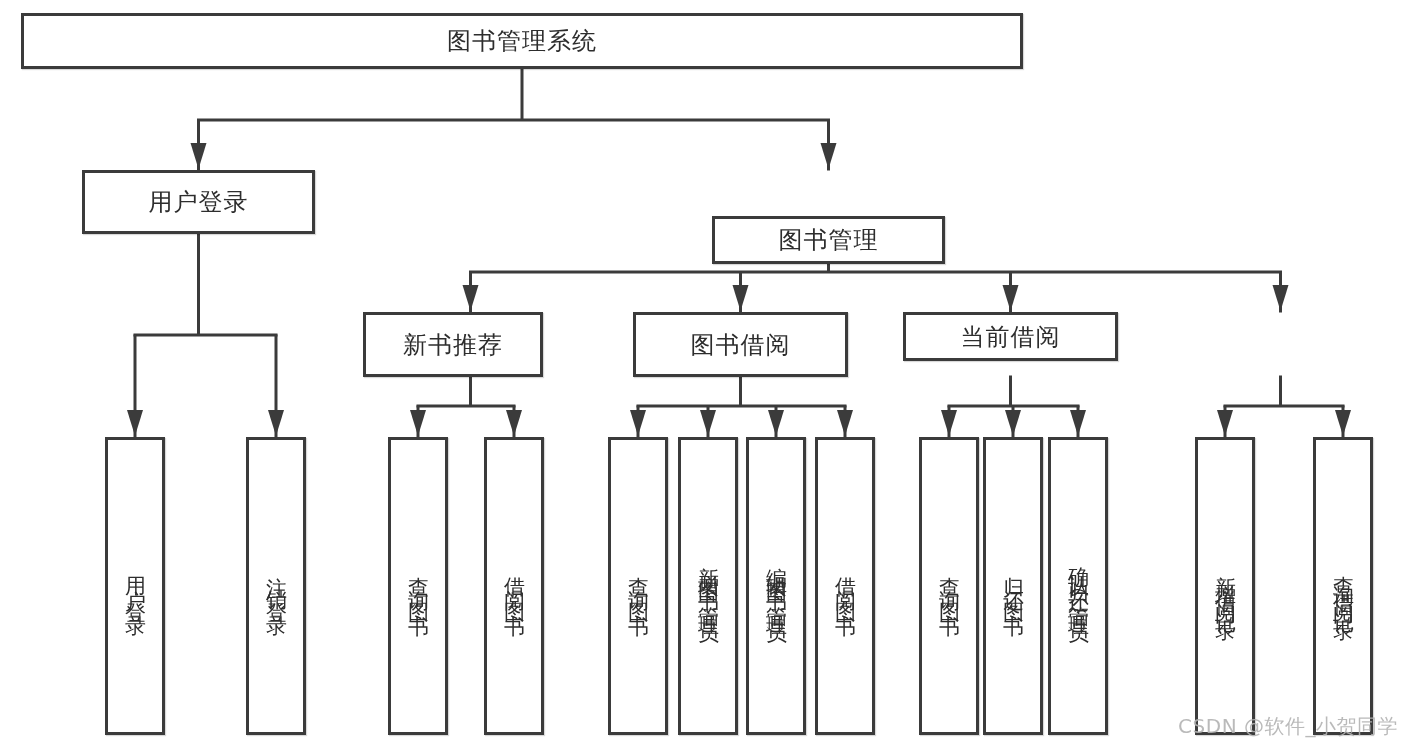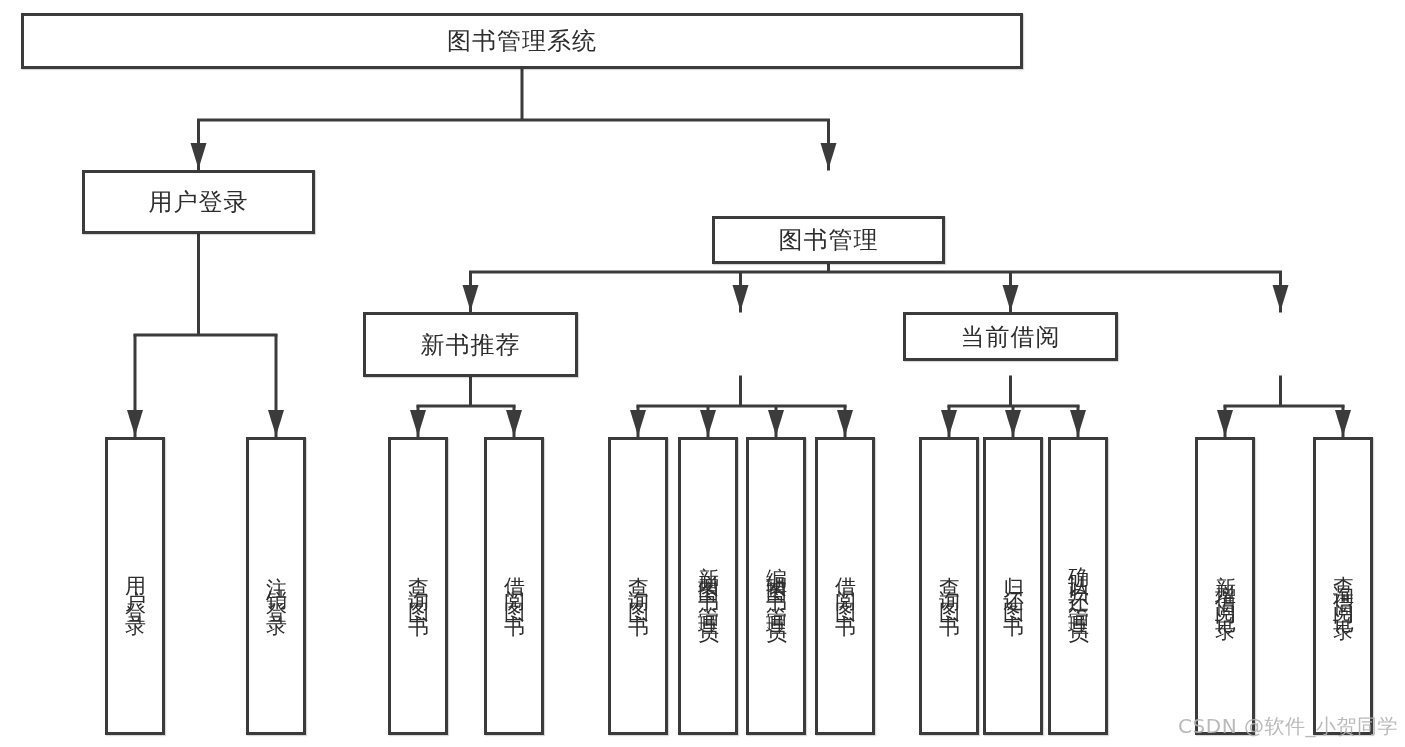--- a/index.html
+++ b/index.html
@@ -27,21 +27,21 @@
     border:3px solid var(--line);
     background:#fff;
     display:flex;align-items:center;justify-content:center;
     color:var(--ink);
     box-shadow:1px 1px 1px rgba(0,0,0,0.15);
   }
   .hbox{font-size:24px;letter-spacing:1px;white-space:nowrap;}
   .nroot{left:21px;top:13px;width:1002px;height:56px;}
   .nlogin{left:82px;top:170px;width:233px;height:64px;}
   .nmgmt{left:712px;top:170px;width:233px;height:48px;margin-top:46px;}
-  .g0{left:363px;top:312px;width:215px;height:65px;}
+  .g0{left:363px;top:312px;width:180px;height:65px;}
   .g1{left:633px;top:312px;width:215px;height:65px;}
   .g2{left:903px;top:312px;width:215px;height:49px;}
   .g3{left:1173px;top:312px;width:215px;height:65px;}
   .leaf{top:437px;width:60px;height:298px;}
   .leaf .vtext{
     writing-mode:vertical-rl;
     text-orientation:mixed;
     font-size:21px;
     line-height:1;
     letter-spacing:13px;
@@ -115,20 +115,23 @@
   <div class="box hbox nlogin">
     <span>用户登录</span>
   </div>
   <div class="box hbox nmgmt">
     <span>图书管理</span>
   </div>
 
   <div class="box hbox g0">
     <span>新书推荐</span>
   </div>
+  <div class="box hbox g1">
+    <span>图书借阅</span>
+  </div>
   <div class="box hbox g2">
     <span>当前借阅</span>
   </div>
 
   <div class="box leaf f0">
     <span class="vtext">用户登录</span>
   </div>
   <div class="box leaf f1">
     <span class="vtext">注销登录</span>
   </div>

